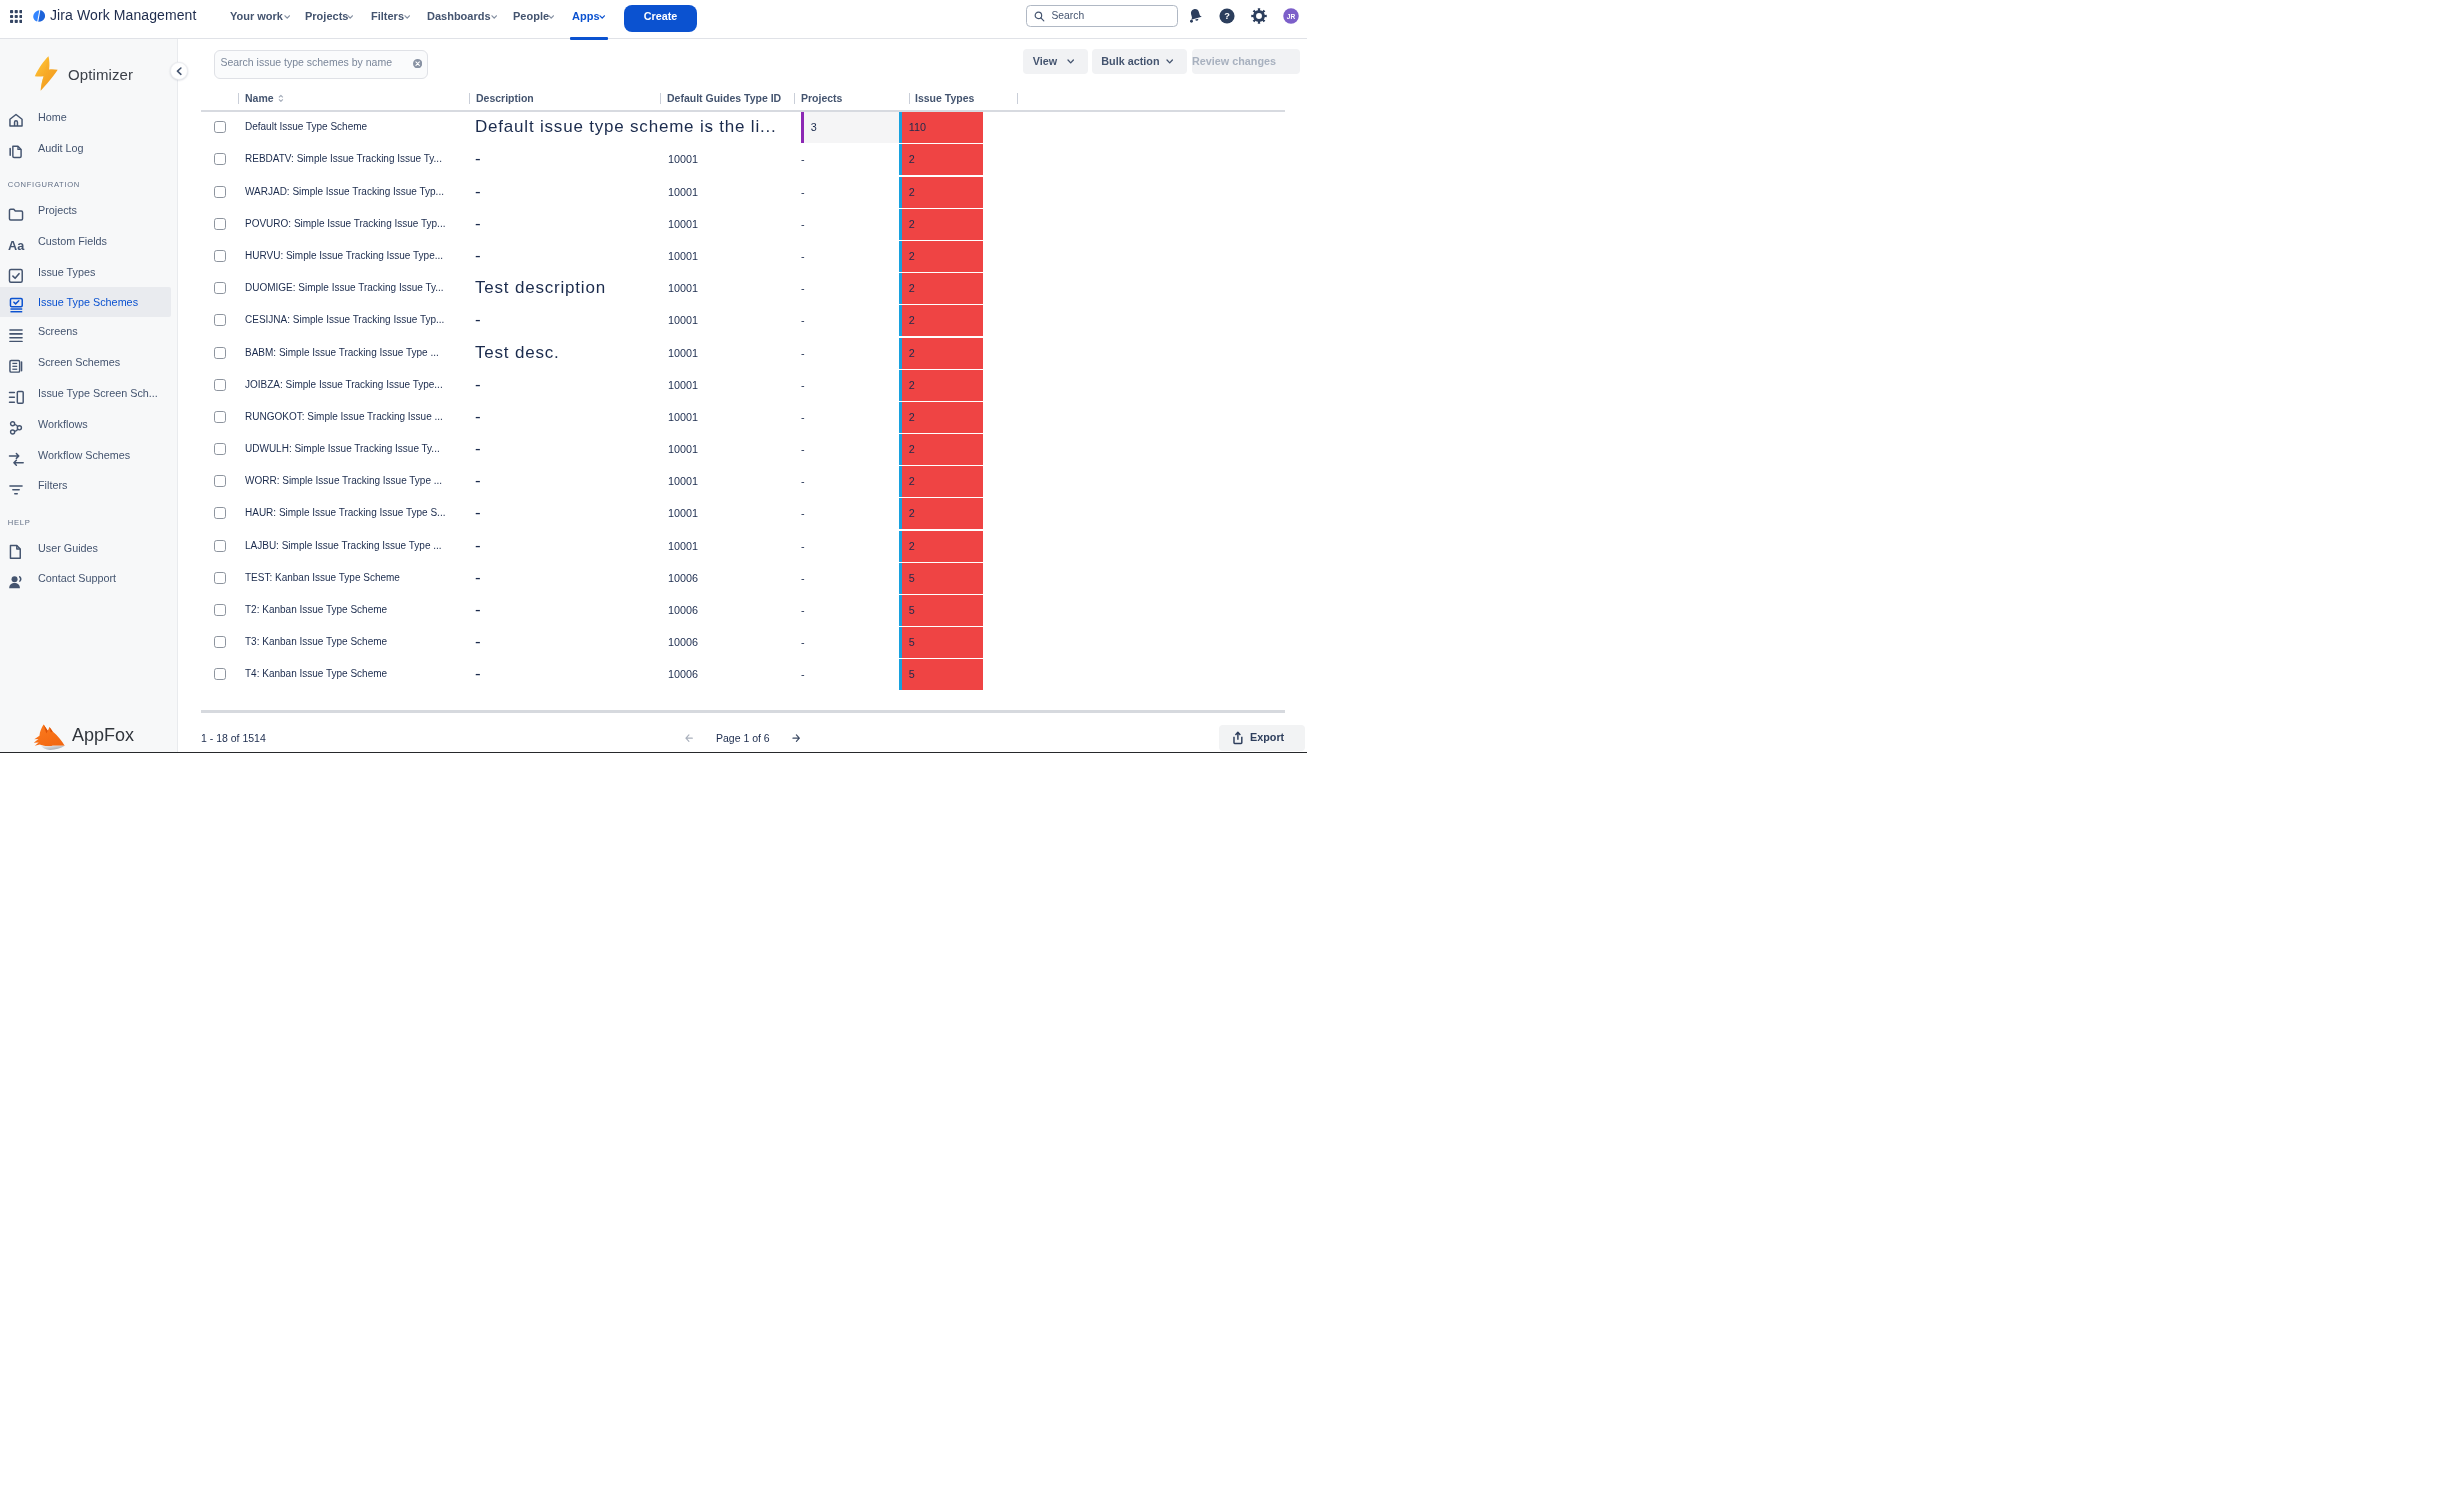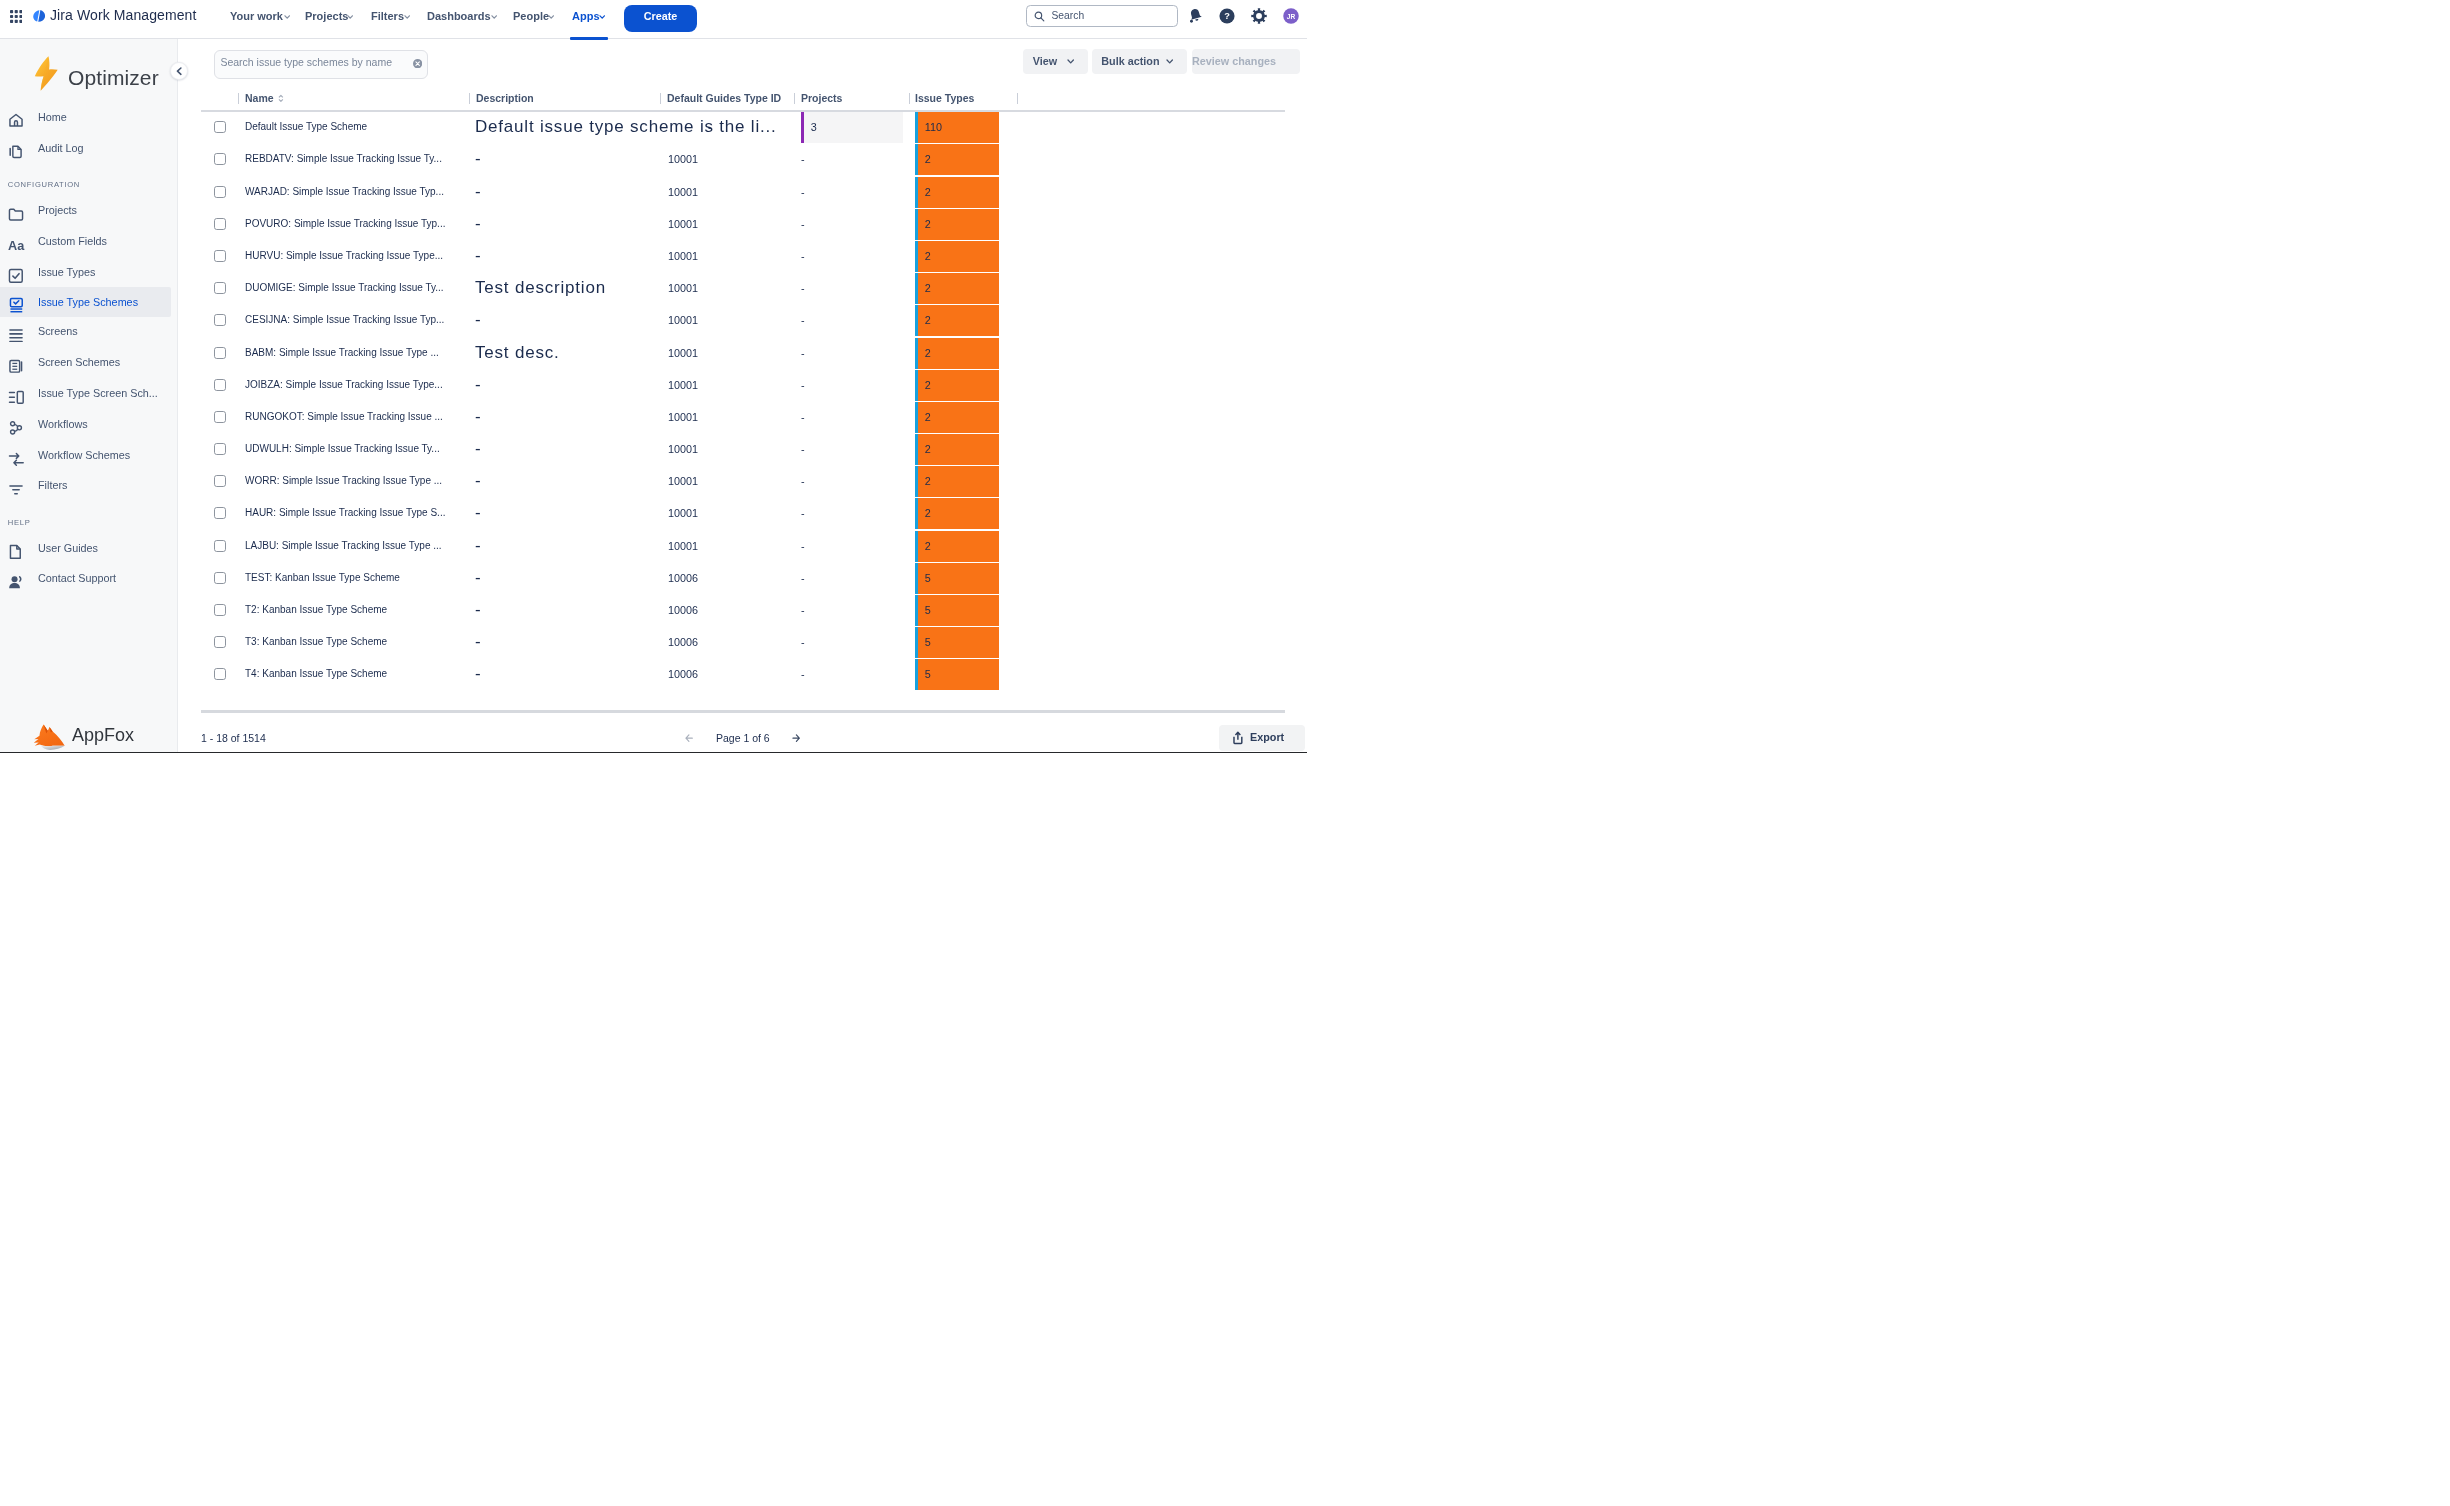--- a/index.html
+++ b/index.html
@@ -33,21 +33,21 @@
 .tick{position:absolute;top:54px;width:1px;height:10.8px;background:#C9CED8}
 #hdvd{position:absolute;left:22px;top:71px;width:1084px;height:2px;background:#D7DAE0}
 .row{position:absolute;left:0;width:1128px;height:32px}
 .row .cb{position:absolute;left:35px;top:9.3px;width:12px;height:12px;border:1.2px solid #8E959F;border-radius:2.7px;background:#fff}
 .row .nm{position:absolute;left:66px;top:0;line-height:30px;font-size:10px;color:#1B2B4D;white-space:nowrap}
 .row .ds{position:absolute;left:296px;top:0;line-height:30px;font-size:17px;color:#1B2B4D;white-space:nowrap;letter-spacing:0.8px}
 .row .idv{position:absolute;left:489px;top:0;line-height:30px;font-size:10.8px;color:#1B2B4D;white-space:nowrap}
 .row .pdash{position:absolute;left:622px;top:0;line-height:30px;font-size:10.8px;color:#1B2B4D}
 .cell{position:absolute;top:0;height:31px}
 .pcell{left:622px;width:102px;background:#F5F5F6}
-.icell{left:736px;width:84px;background:#f97316}
+.icell{left:720px;width:84px;background:#ef4444}
 .bar{position:absolute;left:0;top:0;width:2.5px;height:31px}
 .pbar{background:#8C28B4}
 .ibar{background:#18A1DE}
 .cell .val{position:absolute;left:9.8px;top:0;line-height:30px;font-size:10.8px;color:#1B2B4D}
 #btdvd{position:absolute;left:22px;top:671px;width:1084px;height:2.5px;background:#D6D9DE}
 #foot1{position:absolute;left:22px;top:693px;font-size:10.5px;color:#1B2B4D}
 #pgtxt{position:absolute;left:537px;top:693px;font-size:10.5px;color:#1B2B4D}
 #export{position:absolute;left:1040px;top:686px;width:86px;height:25.5px;background:#F2F3F4;border-radius:3.9px}
 #export .txt{position:absolute;left:31px;top:0;line-height:25.5px;font-size:10.8px;font-weight:700;color:#2E3E5C}
 #botline{position:absolute;left:0;top:752px;width:1307px;height:0.7px;background:#26282B;z-index:50}
@@ -141,21 +141,21 @@
     <defs>
         <linearGradient id="bolt" x1="0.1" y1="0" x2="0.9" y2="1">
           <stop offset="0" stop-color="#FFCA38"></stop>
           <stop offset="0.5" stop-color="#F7A928"></stop>
           <stop offset="1" stop-color="#F09819"></stop>
         </linearGradient>
       </defs>
     <path d="M29.5 0.5 C20 9.5 8.5 26 1.5 41.5 C7.5 42.7 13.5 42.7 19.5 41.5 C16 52 14 62 13.5 71.5 C24.5 60.5 39 43 48.5 28.5 C42.5 27.2 36.8 27 30.8 27.6 C32.3 18.2 31.5 8.8 29.5 0.5 Z" fill="url(#bolt)"></path>
     <path d="M29.5 0.5 C27 14 23.5 28.5 19.5 41.5 C16 52 14 62 13.5 71.5 C18.5 57.5 22 45.5 25.5 33 C27.3 21.8 29.3 10.8 29.5 0.5 Z" fill="#F7AD28" opacity="0.5"></path>
   </svg>
-  <div class="abs" style="left:68px;top:26.5px;font-size:21px;color:#3C4149;letter-spacing:0.1px">Optimizer</div>
+  <div class="abs" style="left:68px;top:26.5px;font-size:15px;color:#3C4149;letter-spacing:0.1px">Optimizer</div>
   <div class="sitem" style="top:63px">
       <span class="ic">
     <svg width="16" height="15" viewBox="0 0 33 31">
           <path d="M4 13 L16.5 3 L29 13 L29 27 L4 27 Z" fill="none" stroke="#44546F" stroke-width="3" stroke-linejoin="round"></path>
           <path d="M13.5 27 L13.5 19 a3 3 0 0 1 6 0 L19.5 27" fill="none" stroke="#44546F" stroke-width="3"></path>
         </svg>
     </span>
       <span class="txt">Home</span>
     </div>
   <div class="sitem" style="top:94px">

